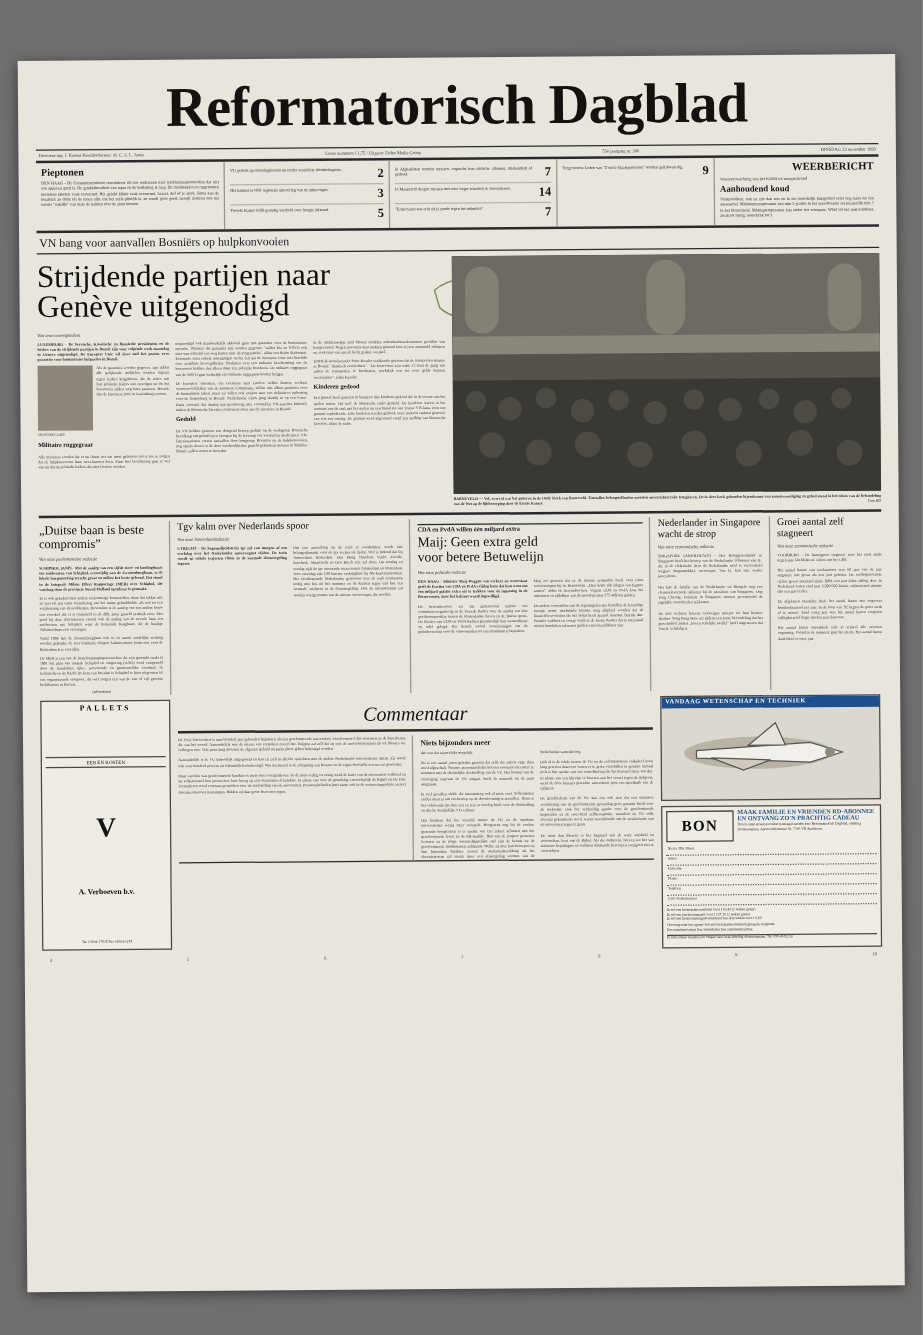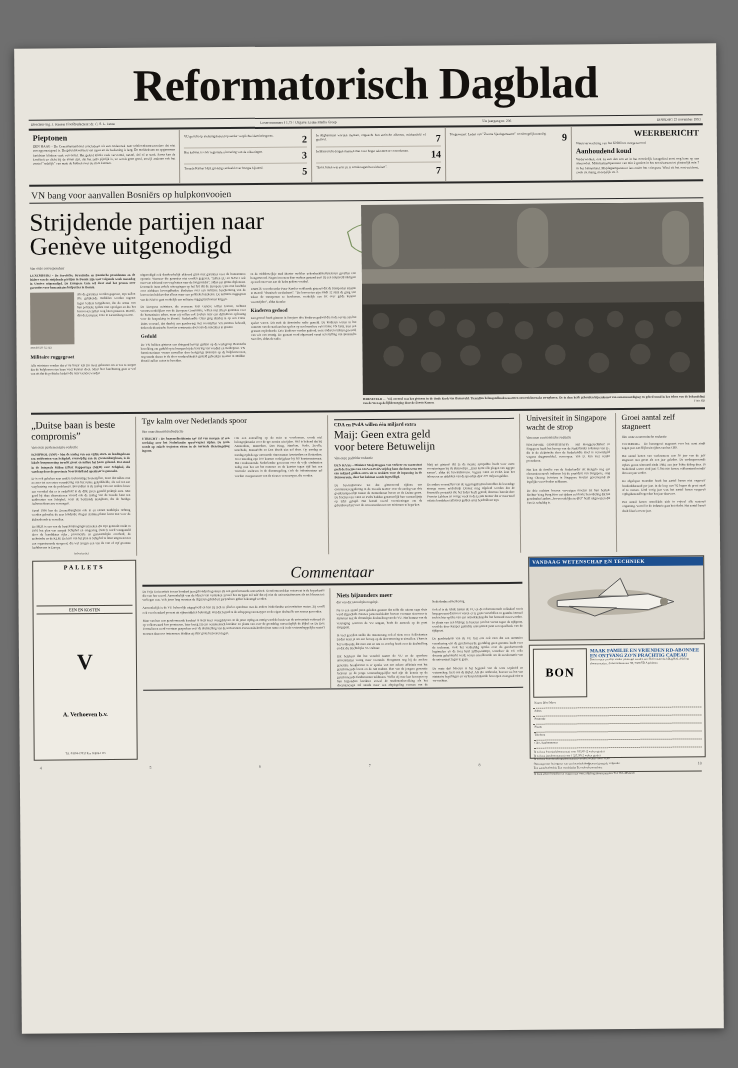--- a/index.html
+++ b/index.html
@@ -260,21 +260,21 @@
               <p>De bewindsvrouw zei dat gisteravond tijdens een commissievergadering in de Tweede Kamer over de aanleg van drie goederenspoorlijn tussen de Rotterdamse haven en de Duitse grens. De fracties van CDA en PvdA hadden gezamenlijk hun wensenlijstje op tafel gelegd. Het betreft vooral voorzieningen om de geluidsoverlast voor de omwonenden tot een minimum te beperken.</p>
             </div>
             <div class="col">
               <p>Maij zei gisteren dat ze de meeste sympathie heeft voor extra voorzieningen bij de Betuwelijn. „Daar komt alle plegen van Egypte samen", aldus de bewindsvrouw. Vegens CDA en PvdA kost het inbouwen en afdekken van de spoorlijn daar 275 miljoen gulden.</p>
               <p>De andere voorstellen van de regeringsfracties betreffen de levendige strenge norm: miebehulp Diamet mag afgeleid worden dat de financiële protetties die het lyden heeft gezind, daarmee betrekt dan: Premier Lubbers en vorige week in de Eerste Kamer dat er meermaal niéetie kondaken eufasares gulden eniet beschikbaar zijn.</p>
             </div>
           </div>
         </div>
 
         <div class="b-col" style="width:88px">
-          <div class="h3">Universiteit in Singapore wacht de strop</div>
+          <div class="h3">Nederlander in Singapore wacht de strop</div>
           <div class="byline">Van onze economische redactie</div>
           <div class="col" style="white-space:pre-line">SINGAPORE (ANP/RTR/AFP) - Het Hooggerechtshof in Singapore heeft het beroep van de Nederlander Johannes van D., die in de elektrische door de Nederlandse stoel is veroordeeld wegens drugssmokkel, verworpen. Van D. kan niet verder procederen.
 
 Het kan de familie van de Nederlander uit Hengelo nog een clementieverzoek indienen bij de president van Singapore, Ong Teng Cheong. Iwiniene in Singapore moeten geverneemd de ingelijke voorvloeden zeldzaam.
 
 De drie rechters hoeven verweigen moeten tot hun besluit. Rechter Yong Pung How zei tijdens een korte beoordeling dat het gerechtshof anders „boven redelijke twijfel" heeft uitgewezen dat Van D. schuldig is.</div>
         </div>
 
         <div style="width:88px">
           <div class="h3">Groei aantal zelf stagneert</div>
@@ -337,21 +337,21 @@
               <path d="M28 34 L120 28 L146 36 L120 44 L28 40 Z" fill="#f2f0ea" stroke="#555" stroke-width="1"></path>
               <path d="M70 30 L92 12 L100 30 Z" fill="#e6e3da" stroke="#555" stroke-width="1"></path>
               <path d="M40 40 L66 50 L88 42 Z" fill="#cfcabd" stroke="#555" stroke-width="1"></path>
               <circle cx="136" cy="36" r="4" fill="#8e897c"></circle>
             </svg>
           </div>
 
           <div class="adbox" style="margin-top:4px;height:106px;padding:3px">
             <div style="display:flex;gap:3px">
               <div style="width:54px">
-                <div class="center bold" style="font-size:12px;letter-spacing:1px;border:1px solid #4a4740;padding:16px 0">BON</div>
+                <div class="center bold" style="font-size:12px;letter-spacing:1px;border:1px solid #4a4740;padding:4px 0">BON</div>
               </div>
               <div style="flex:1">
                 <div class="bold" style="font-size:5px;color:#1d4f8f">MAAK FAMILIE EN VRIENDEN RD-ABONNEE</div>
                 <div class="bold" style="font-size:5px;color:#1d4f8f">EN ONTVANG ZO'N PRACHTIG CADEAU</div>
                 <div class="tiny">Bon in open envelop zonder postzegel zenden aan: Reformatorisch Dagblad, afdeling abonnementen, Antwoordnummer 90, 7300 VB Apeldoorn</div>
               </div>
             </div>
             <div style="margin-top:3px">
               <div class="formrow">Naam: Dhr./Mevr.</div>
               <div class="formrow">Adres</div>

